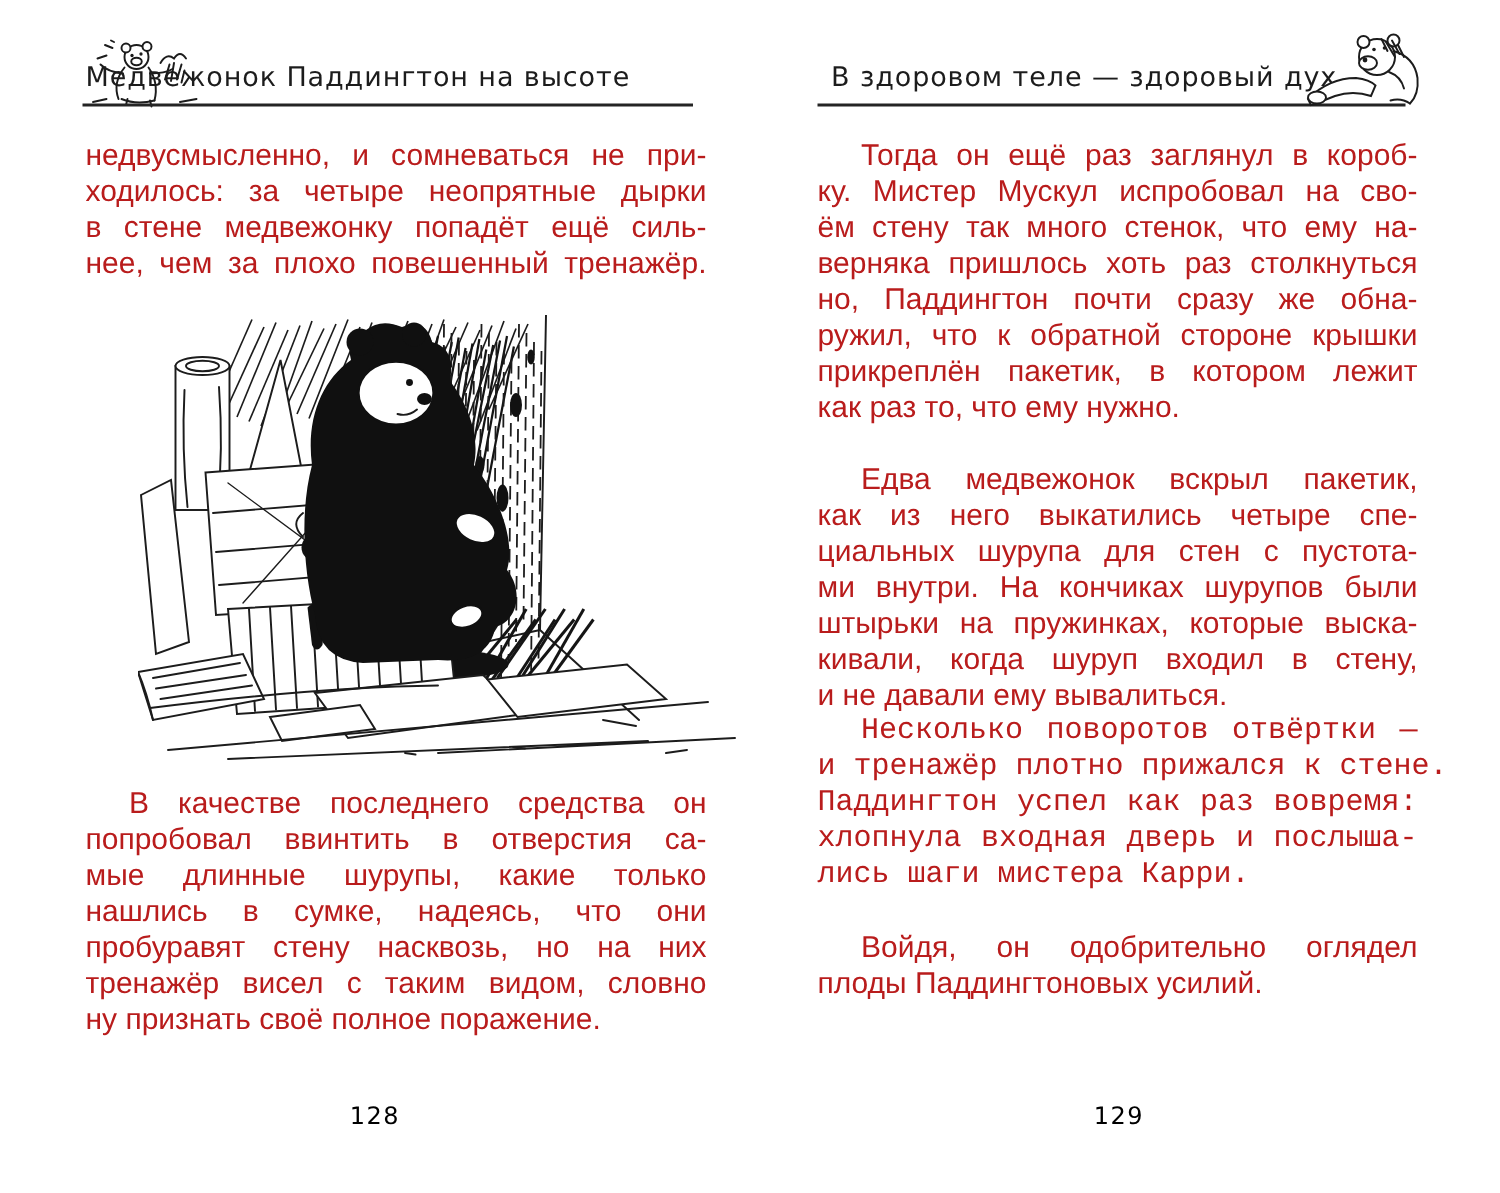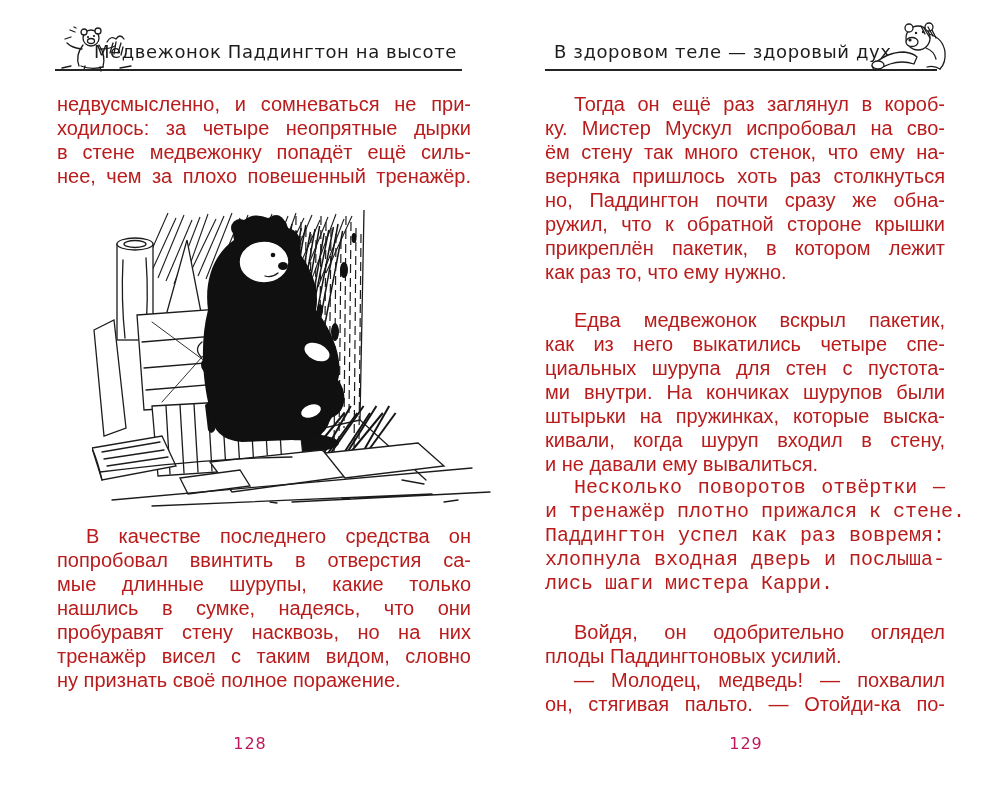--- a/index.html
+++ b/index.html
@@ -19,21 +19,21 @@
   .para{position:absolute;}
   .line{
     font-size:20px;line-height:24px;height:24px;
     text-align:justify;text-align-last:justify;
     white-space:nowrap;color:#b91c1c;
   }
   .line.endleft{text-align-last:left;}
   .line.ind{text-indent:29px;}
   .folio{
     font-family:"DejaVu Sans",sans-serif;
-    font-size:16px;letter-spacing:1px;color:#be185d;text-align:center;width:44px;
+    font-size:16px;letter-spacing:1px;color:#000000;text-align:center;width:44px;
   }
   svg{display:block;}
   .sk{stroke:#1c1c1c;fill:none;stroke-width:1.3;stroke-linecap:round;}
 </style>
 </head>
 <body>
 
 <div class="abs" style="left:0;top:0;width:500px;height:795px;">
 
   <svg class="abs" style="left:58px;top:25px;" width="80" height="47" viewBox="0 0 80 47" aria-label="bear-standing-icon">
@@ -48,21 +48,21 @@
       <path d="M27,41 L26,45 M42,42 L43,46"></path>
       <path d="M52,28 l3,-10 M56,29 l2,-12 M60,28 l3,-10 M63,30 l2,-8"></path>
       <path d="M49,17 q4,-7 9,-3 q4,-6 8,0"></path>
       <path d="M12,5 l5,2 M7,14 l6,-2 M16,2 l2,1"></path>
       <path d="M4,43 l9,-2 M62,43 l11,-2"></path>
     </g>
     <circle cx="30" cy="12" r="1.1" fill="#1c1c1c"></circle>
     <circle cx="36" cy="11" r="1.1" fill="#1c1c1c"></circle>
   </svg>
 
-  <div class="abs running-head" style="left:57px;top:41px;width:400px;text-align:right;">Медвежонок Паддингтон на высоте</div>
+  <div class="abs running-head" style="left:57px;top:41px;width:400px;">Медвежонок Паддингтон на высоте</div>
   <div class="abs head-rule" style="left:55px;top:69px;width:407px;"></div>
 
   <div class="para" style="left:57px;top:92px;width:414px;">
     <div class="line">недвусмысленно, и сомневаться не при-</div>
     <div class="line">ходилось: за четыре неопрятные дырки</div>
     <div class="line">в стене медвежонку попадёт ещё силь-</div>
     <div class="line">нее, чем за плохо повешенный тренажёр.</div>
   </div>
 
   <svg class="abs" style="left:92px;top:210px;" width="402" height="302" viewBox="0 0 402 302" aria-label="Рисунок пером: медвежонок Паддингтон среди коробок и бумаг в углу комнаты">
@@ -274,19 +274,15 @@
     <div class="line">Паддингтон успел как раз вовремя:</div>
     <div class="line">хлопнула входная дверь и послыша-</div>
     <div class="line endleft">лись шаги мистера Карри.</div>
   </div>
 
   <div class="para" style="left:45px;top:620px;width:400px;">
     <div class="line ind">Войдя, он одобрительно оглядел</div>
     <div class="line endleft">плоды Паддингтоновых усилий.</div>
   </div>
 
-  <div class="para" style="left:45px;top:668px;width:400px;">
-    <div class="line ind">— Молодец, медведь! — похвалил</div>
-    <div class="line">он, стягивая пальто. — Отойди-ка по-</div>
-  </div>
 
   <div class="abs folio" style="left:224px;top:734px;">129</div>
 </div>
 
 </body></html>

